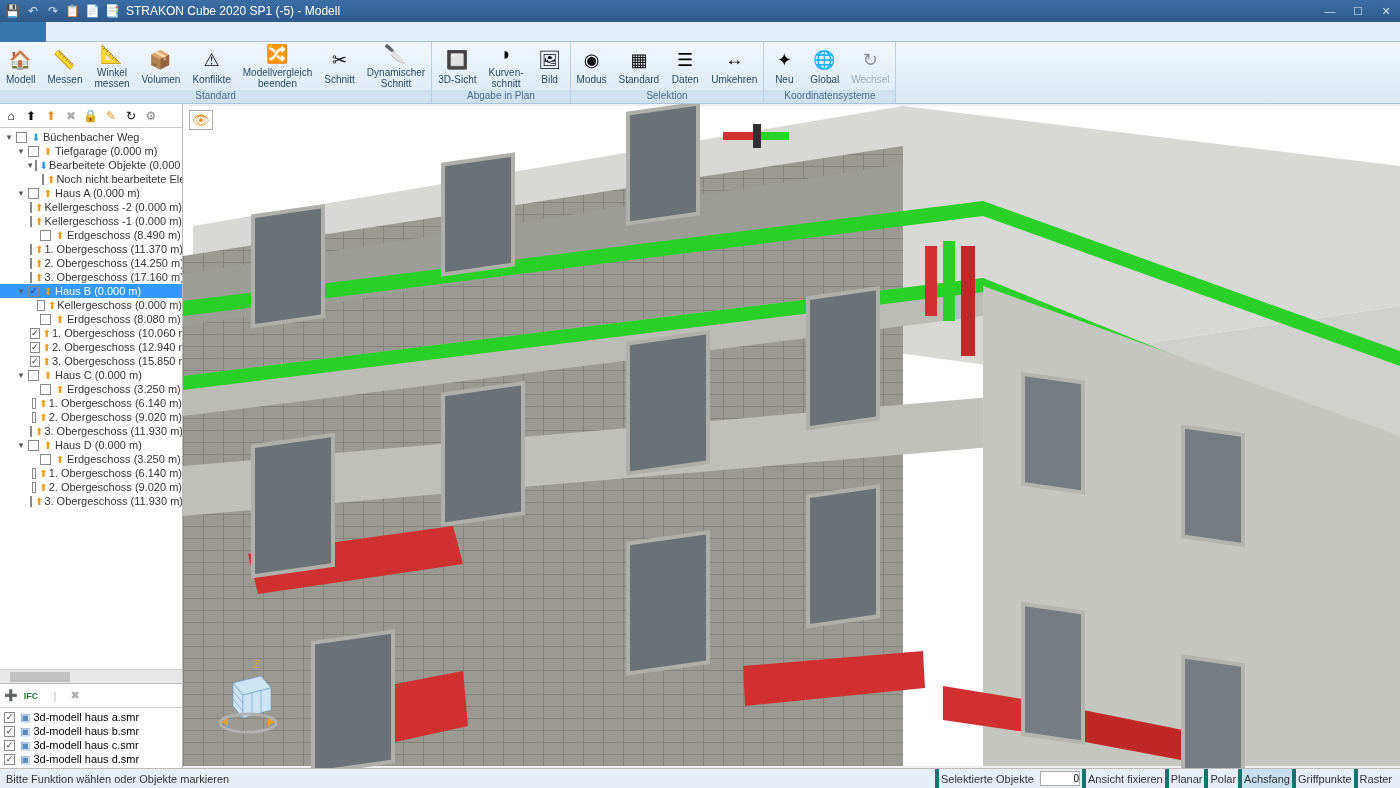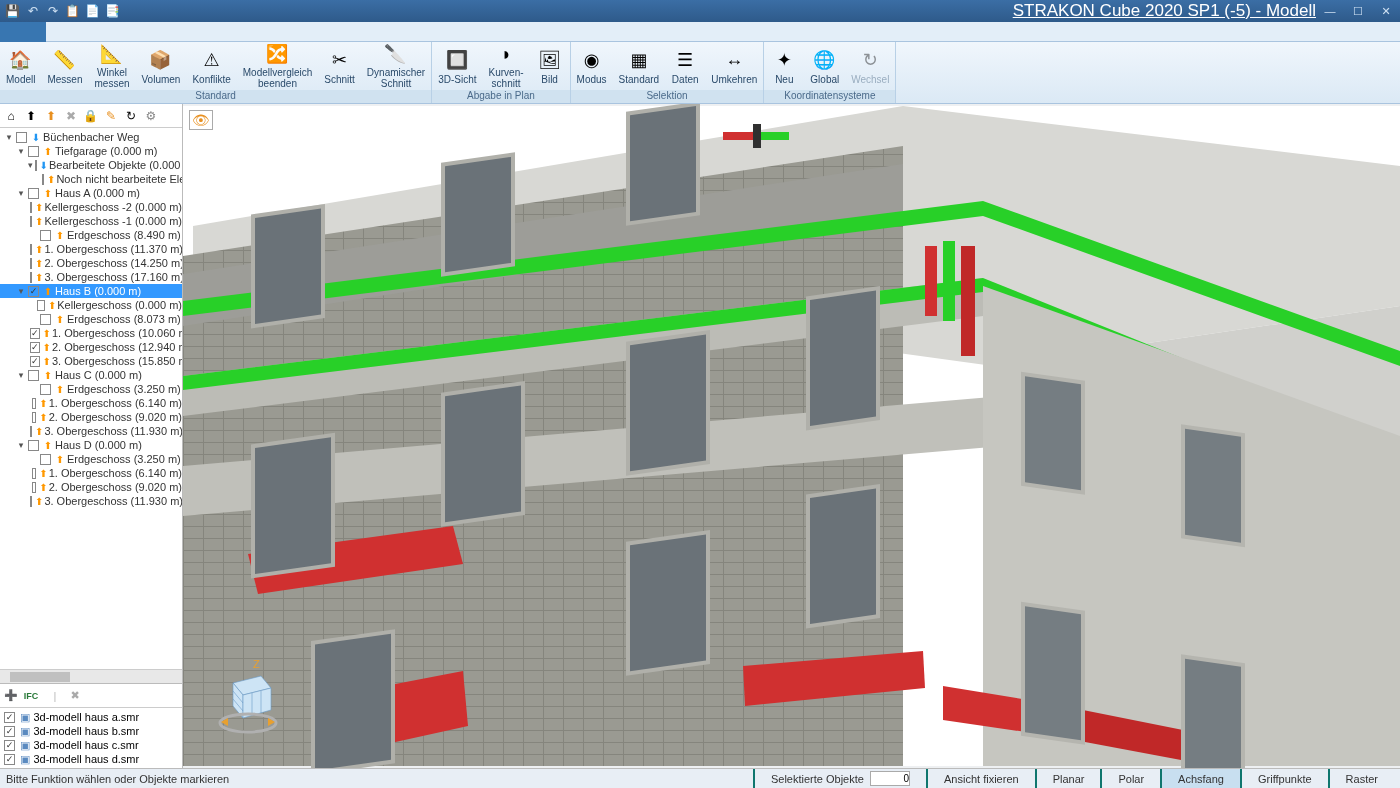--- a/index.html
+++ b/index.html
@@ -2,21 +2,21 @@
 <html><head>
 <meta charset="utf-8">
 <style>
 * { margin:0; padding:0; box-sizing:border-box; font-family:"Segoe UI",Tahoma,sans-serif; font-size:11px; }
 body { width:1400px; height:788px; background:#fff; overflow:hidden; display:flex; flex-direction:column; }
 
 
 .titlebar { height:22px; background:linear-gradient(#3b6ea5,#2e5a8a); display:flex; align-items:center; color:#fff; }
 .qat { display:flex; gap:2px; padding:0 4px; }
 .qat-btn { width:18px; height:18px; display:flex; align-items:center; justify-content:center; font-size:12px; color:#cfe1f3; }
-.title { flex:1; text-align:right; font-size:17px;text-decoration:underline; }
+.title { flex:1; text-align:left; font-size:12px; }
 .winctrl { display:flex; }
 .winctrl div { width:28px; height:22px; display:flex; align-items:center; justify-content:center; color:#cfe1f3; }
 
 
 .tabs { height:20px; background:#e3eef8; display:flex; border-bottom:1px solid #a9c4df; }
 .tab { padding:19px 10px; color:#3a5a7a; cursor:default; }
 .tab.file { background:#3876b1; color:#fff; }
 .tab.active { background:#d8e8f5; border:1px solid #a9c4df; border-bottom:none; }
 
 
@@ -53,21 +53,21 @@
 .fileitem { display:flex; align-items:center; height:14px; font-size:10.5px; gap:3px; }
 
 .viewport { flex:1; position:relative; background:#eef0f2; overflow:hidden; }
 .viewport svg { width:100%; height:100%; }
 .widget { position:absolute; left:6px; top:6px; width:24px; height:20px; background:#fff; border:1px solid #aaa; display:flex; align-items:center; justify-content:center; color:#e89020; font-size:14px; }
 .navcube { position:absolute; left:30px; bottom:30px; width:70px; height:80px; }
 
 
 .status { height:20px; background:#e8eef5; border-top:1px solid #bbb; display:flex; align-items:center; padding:0 6px; font-size:11px; color:#333; }
 .status .fill { flex:1; }
-.status .seg { padding:0 16px; border-left:2px solid #0f766e; height:100%; display:flex; align-items:center; }
+.status .seg { padding:0 2px; border-left:4px solid #0f766e; height:100%; display:flex; align-items:center; }
 .status .seg.active { background:#c8dff0; }
 .status input { width:40px; height:15px; border:1px solid #aaa; text-align:right; font-size:10px; }
 </style>
 </head>
 <body>
 
 <div class="titlebar">
   <div class="qat">
     <span class="qat-btn">💾</span>
     <span class="qat-btn">↶</span>
@@ -271,21 +271,21 @@
         <div class="node" style="padding-left: 28px;">
           <span class="twisty"></span>
           <span class="cb"></span>
           <span class="arrow up">⬆</span>
           <span>Kellergeschoss (0.000 m)</span>
         </div>
         <div class="node" style="padding-left: 28px;">
           <span class="twisty"></span>
           <span class="cb"></span>
           <span class="arrow up">⬆</span>
-          <span>Erdgeschoss (8.073 m)</span>
+          <span>Erdgeschoss (8.080 m)</span>
         </div>
         <div class="node" style="padding-left: 28px;">
           <span class="twisty"></span>
           <span class="cb ck"></span>
           <span class="arrow up">⬆</span>
           <span>1. Obergeschoss (10.060 m)</span>
         </div>
         <div class="node" style="padding-left: 28px;">
           <span class="twisty"></span>
           <span class="cb ck"></span>

